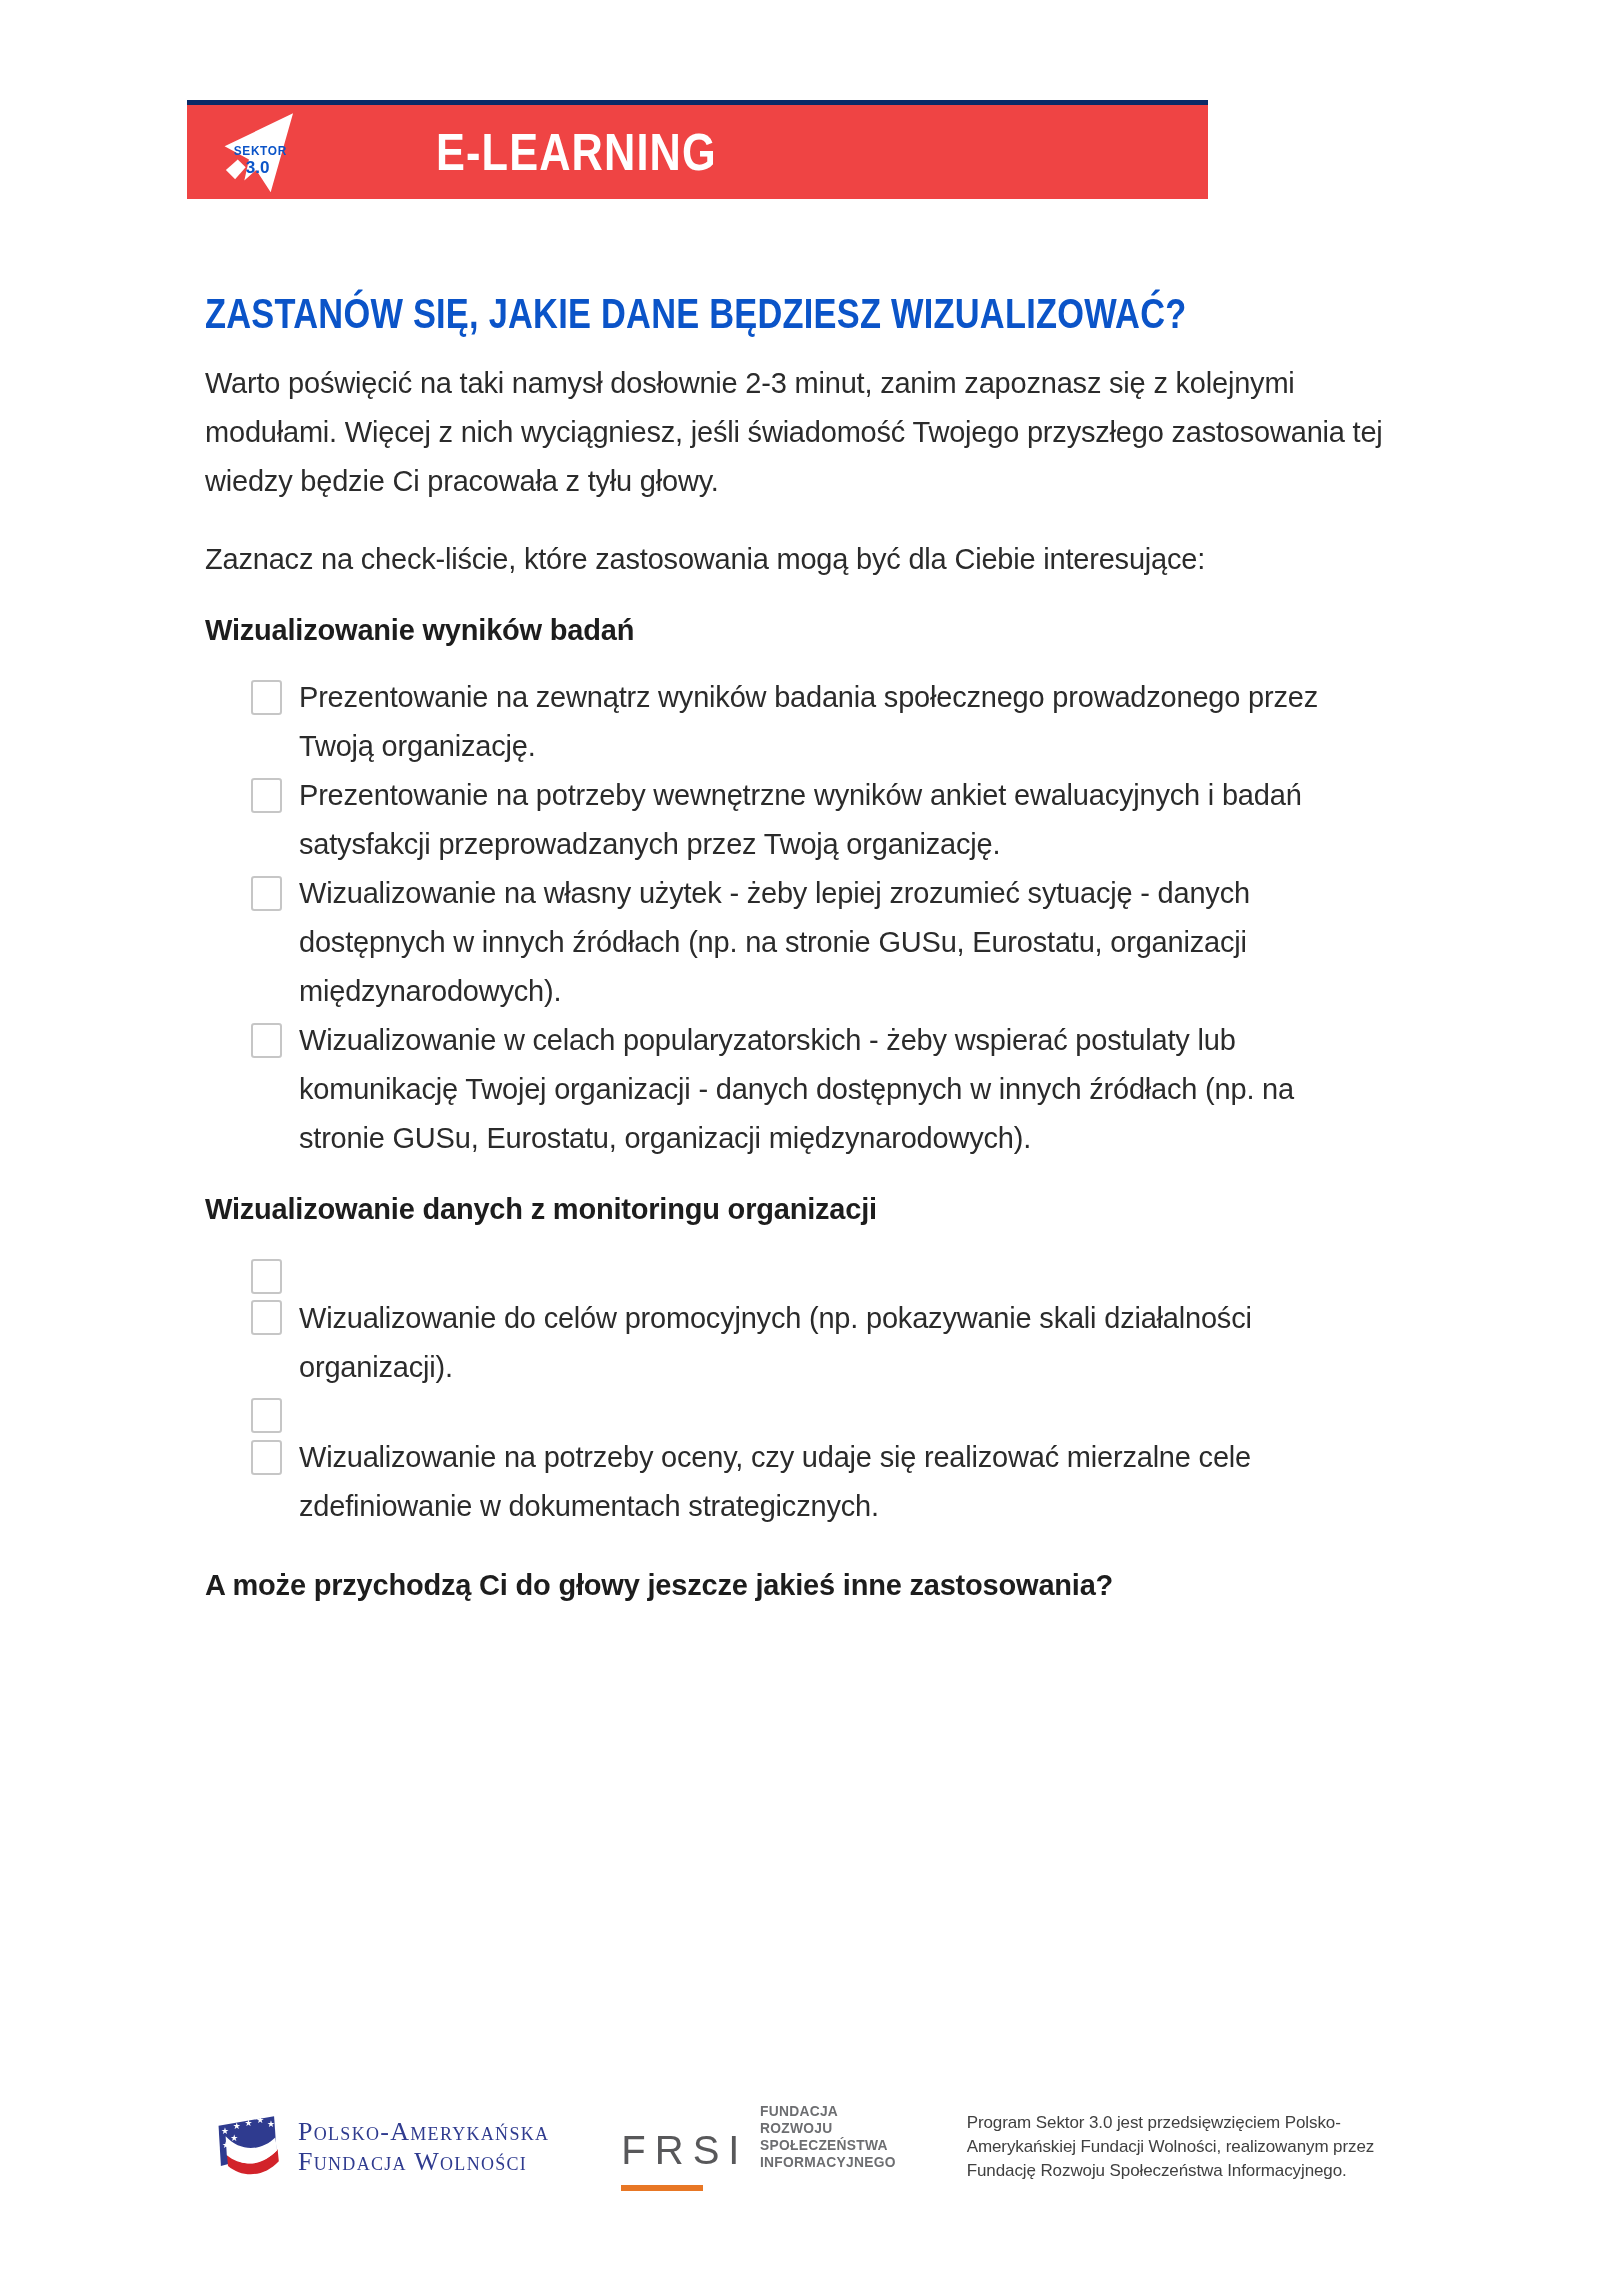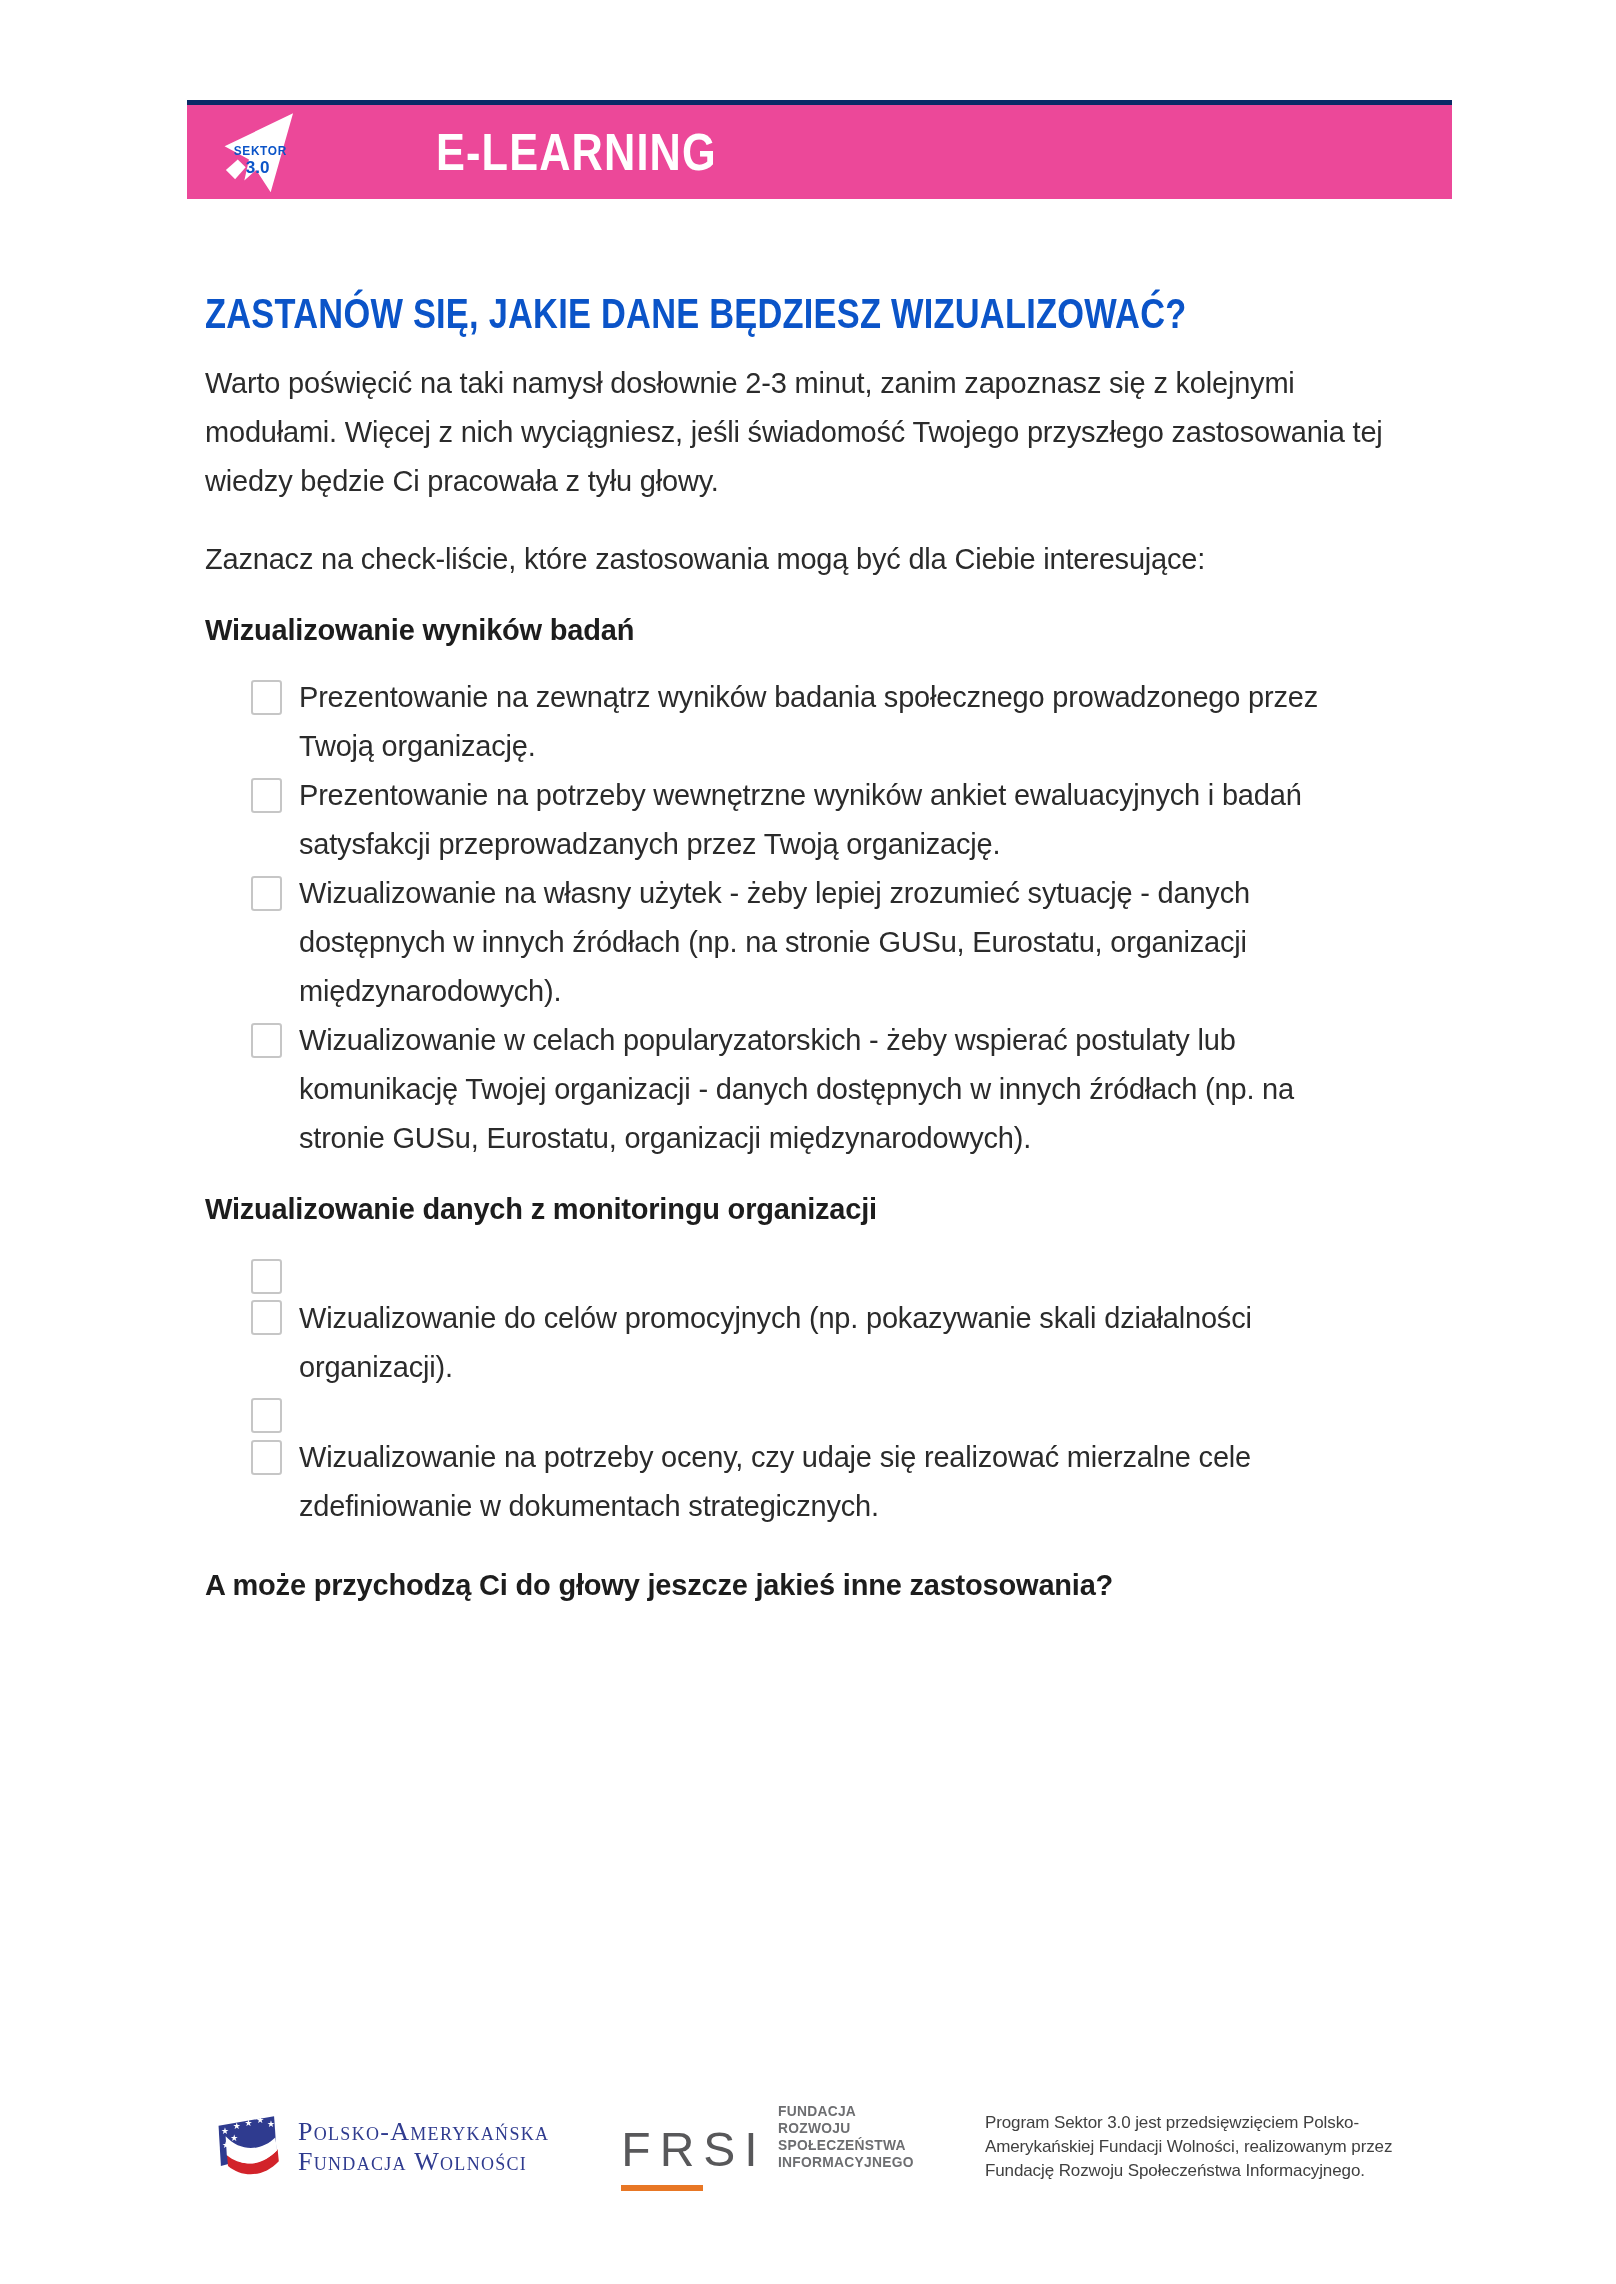--- a/index.html
+++ b/index.html
@@ -5,22 +5,22 @@
   html,body{margin:0;padding:0;}
   body{
     width:1617px;height:2284px;position:relative;background:#ffffff;
     font-family:"Liberation Sans",sans-serif;color:#2b2b2b;
     -webkit-font-smoothing:antialiased;
   }
   .page{position:relative;width:1617px;height:2284px;overflow:hidden;}
 
   
   .banner{
-    position:absolute;left:187px;top:100px;width:1265px;height:94px;
-    background:#ec4899;border-top:5.2px solid #0a2a66;
+    position:absolute;left:187px;top:100px;width:1021px;height:94px;
+    background:#ef4444;border-top:5.2px solid #0a2a66;
     display:flex;align-items:center;
   }
   .banner-logo{position:absolute;left:31px;top:3.9px;width:79px;height:89px;}
   .elearning{
     position:absolute;left:249px;top:50%;transform:translateY(-50%) scaleX(.85);
     transform-origin:left center;
     color:#ffffff;font-weight:bold;font-size:51px;letter-spacing:1.3px;white-space:nowrap;
   }
 
   
@@ -51,21 +51,21 @@
     display:flex;align-items:center;
   }
   .pafw{display:flex;align-items:center;}
   .pafw-icon{width:65px;height:68px;flex:0 0 auto;}
   .pafw-name{
     margin-left:18px;font-family:"Liberation Serif",serif;font-variant:small-caps;
     color:#2f3b8f;font-size:26px;line-height:30px;letter-spacing:1.3px;white-space:nowrap;
   }
   .frsi{display:flex;align-items:flex-start;margin-left:72px;}
   .frsi-left{display:flex;flex-direction:column;}
-  .frsi-acronym{color:#58585a;font-size:48px;line-height:40px;letter-spacing:9px;font-weight:normal;margin-top:28px;}
+  .frsi-acronym{color:#58585a;font-size:40px;line-height:40px;letter-spacing:9px;font-weight:normal;margin-top:28px;}
   .frsi-bar{margin-top:15.6px;width:82px;height:5.9px;background:#e87725;}
   .frsi-name{
     margin-left:11.7px;color:#6d6e71;font-size:15px;line-height:17px;font-weight:bold;
     letter-spacing:0.3px;white-space:pre-line;transform:scaleX(.92);transform-origin:left top;
   }
   .program-note{
     margin-left:59px;width:625px;color:#404040;font-size:17px;line-height:24px;letter-spacing:-0.1px;
   }
 
   svg text{font-family:"Liberation Sans",sans-serif;}

